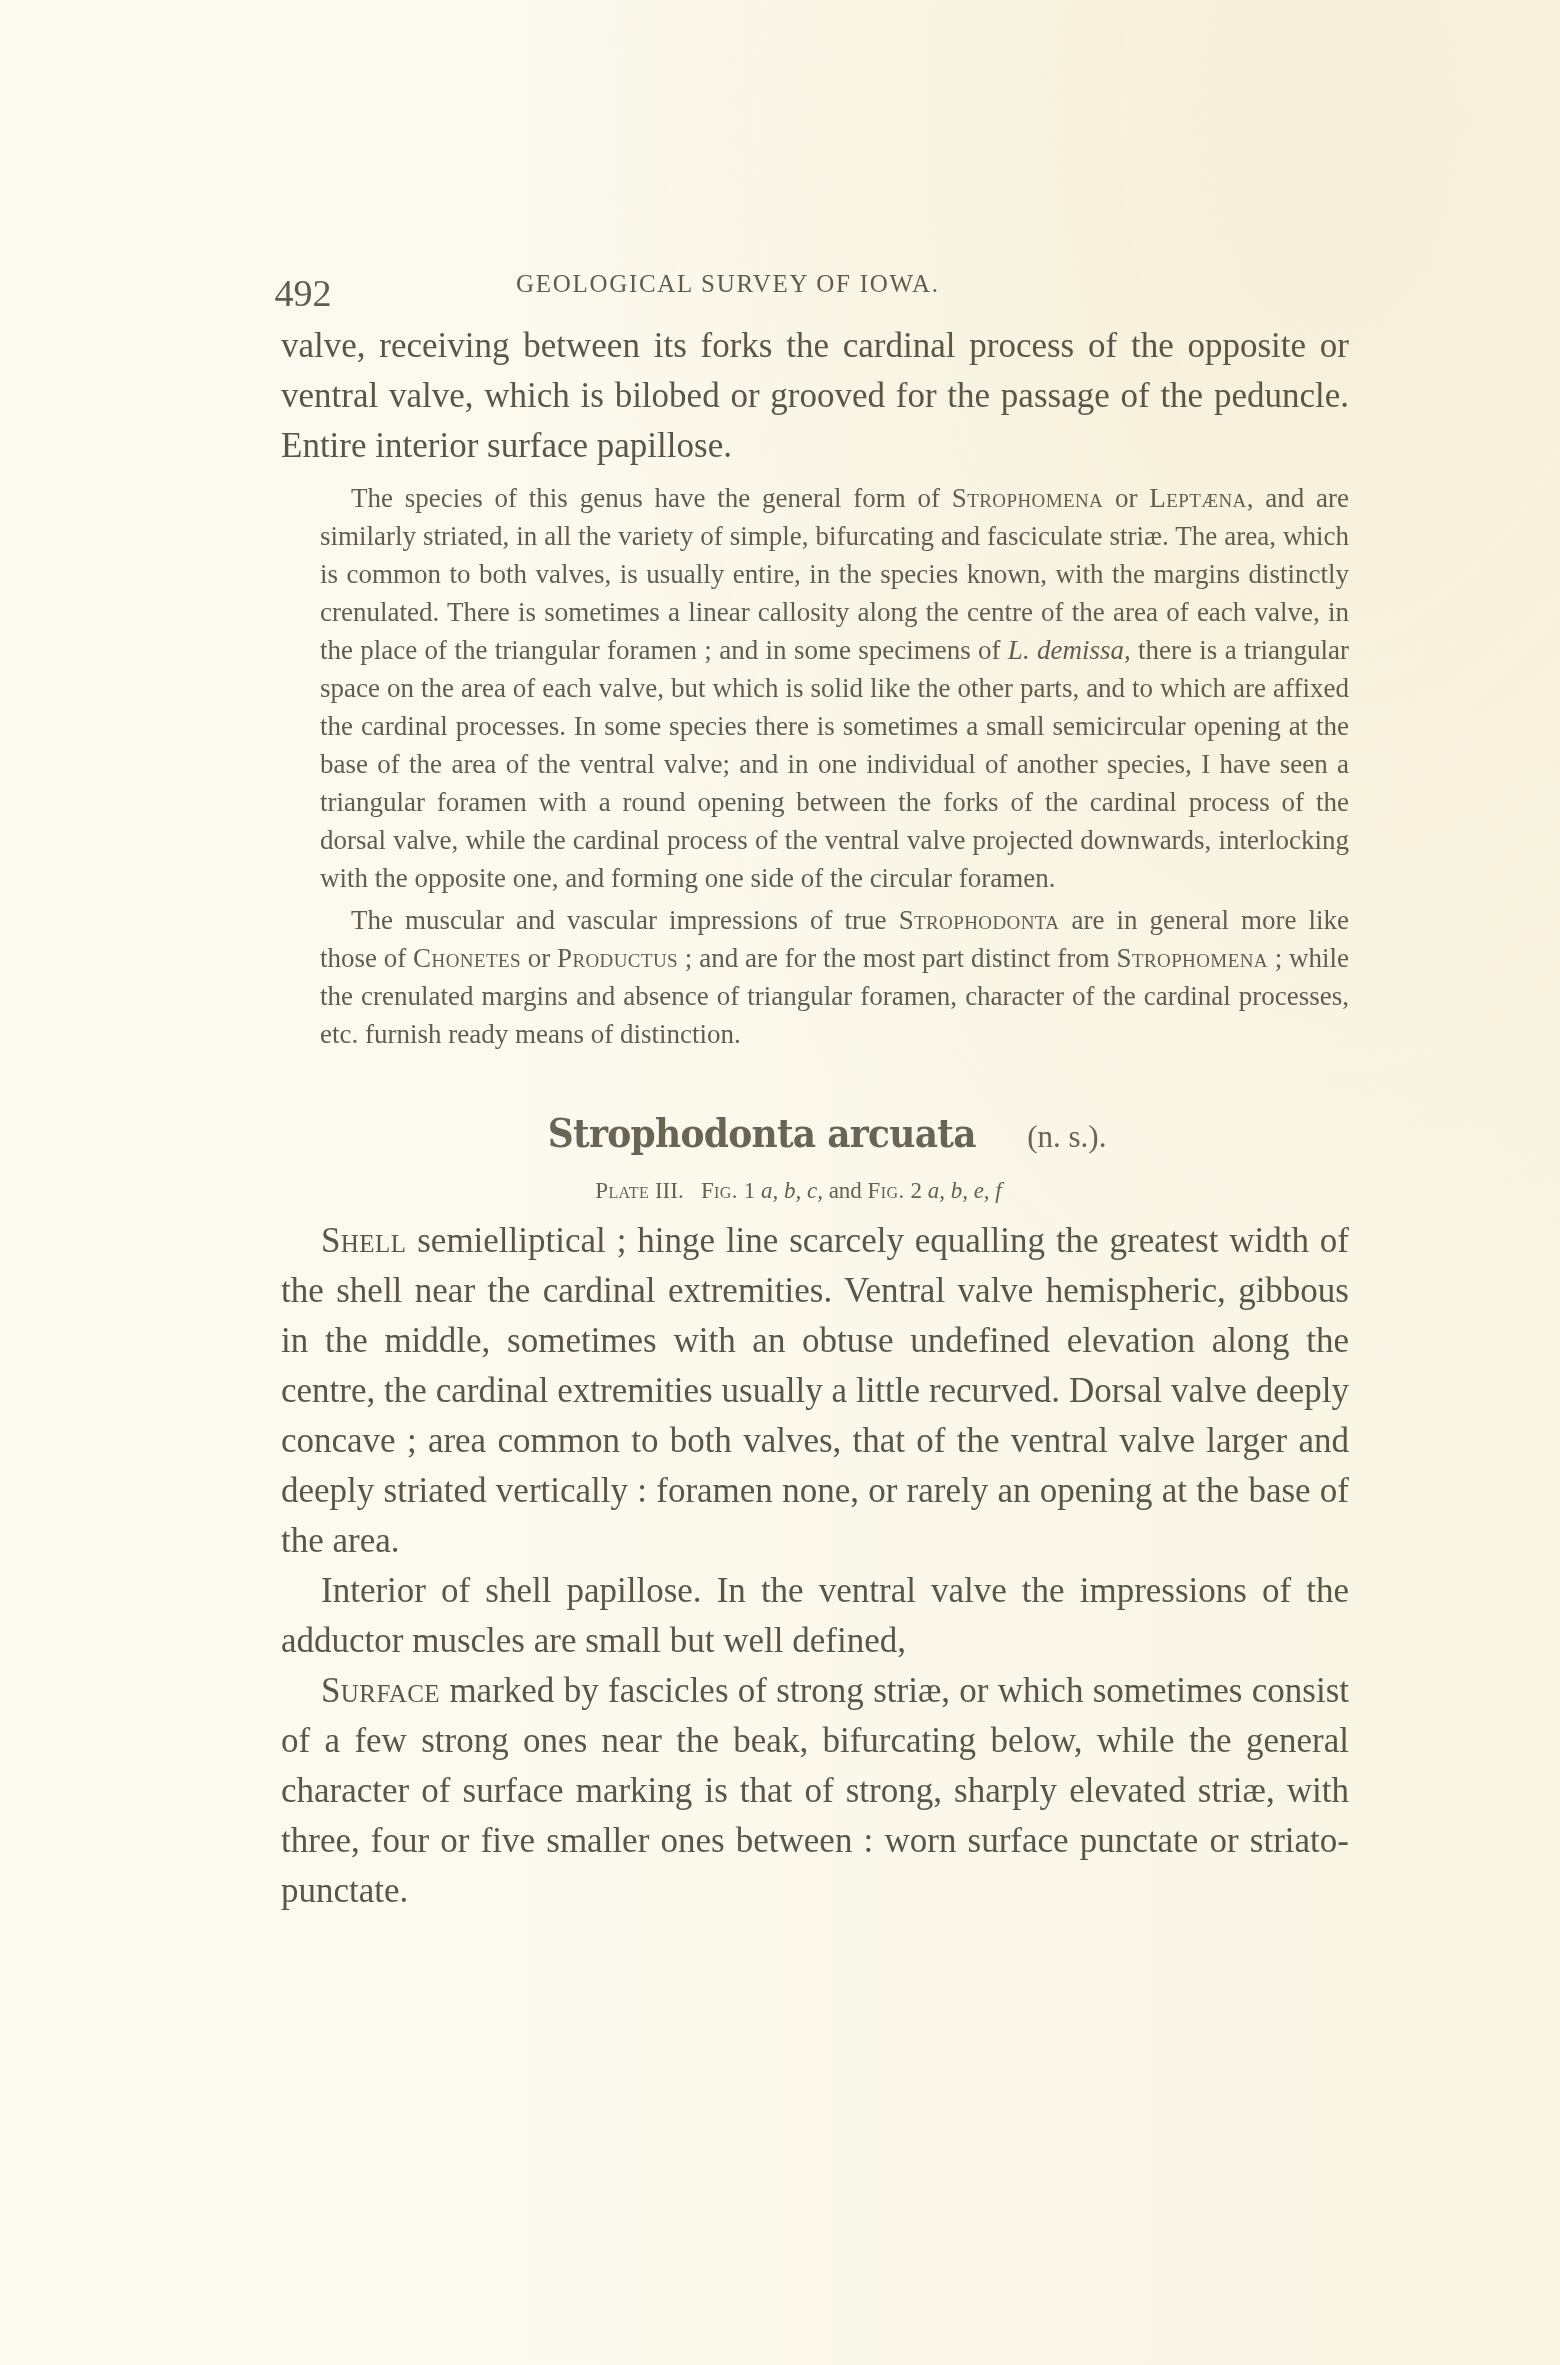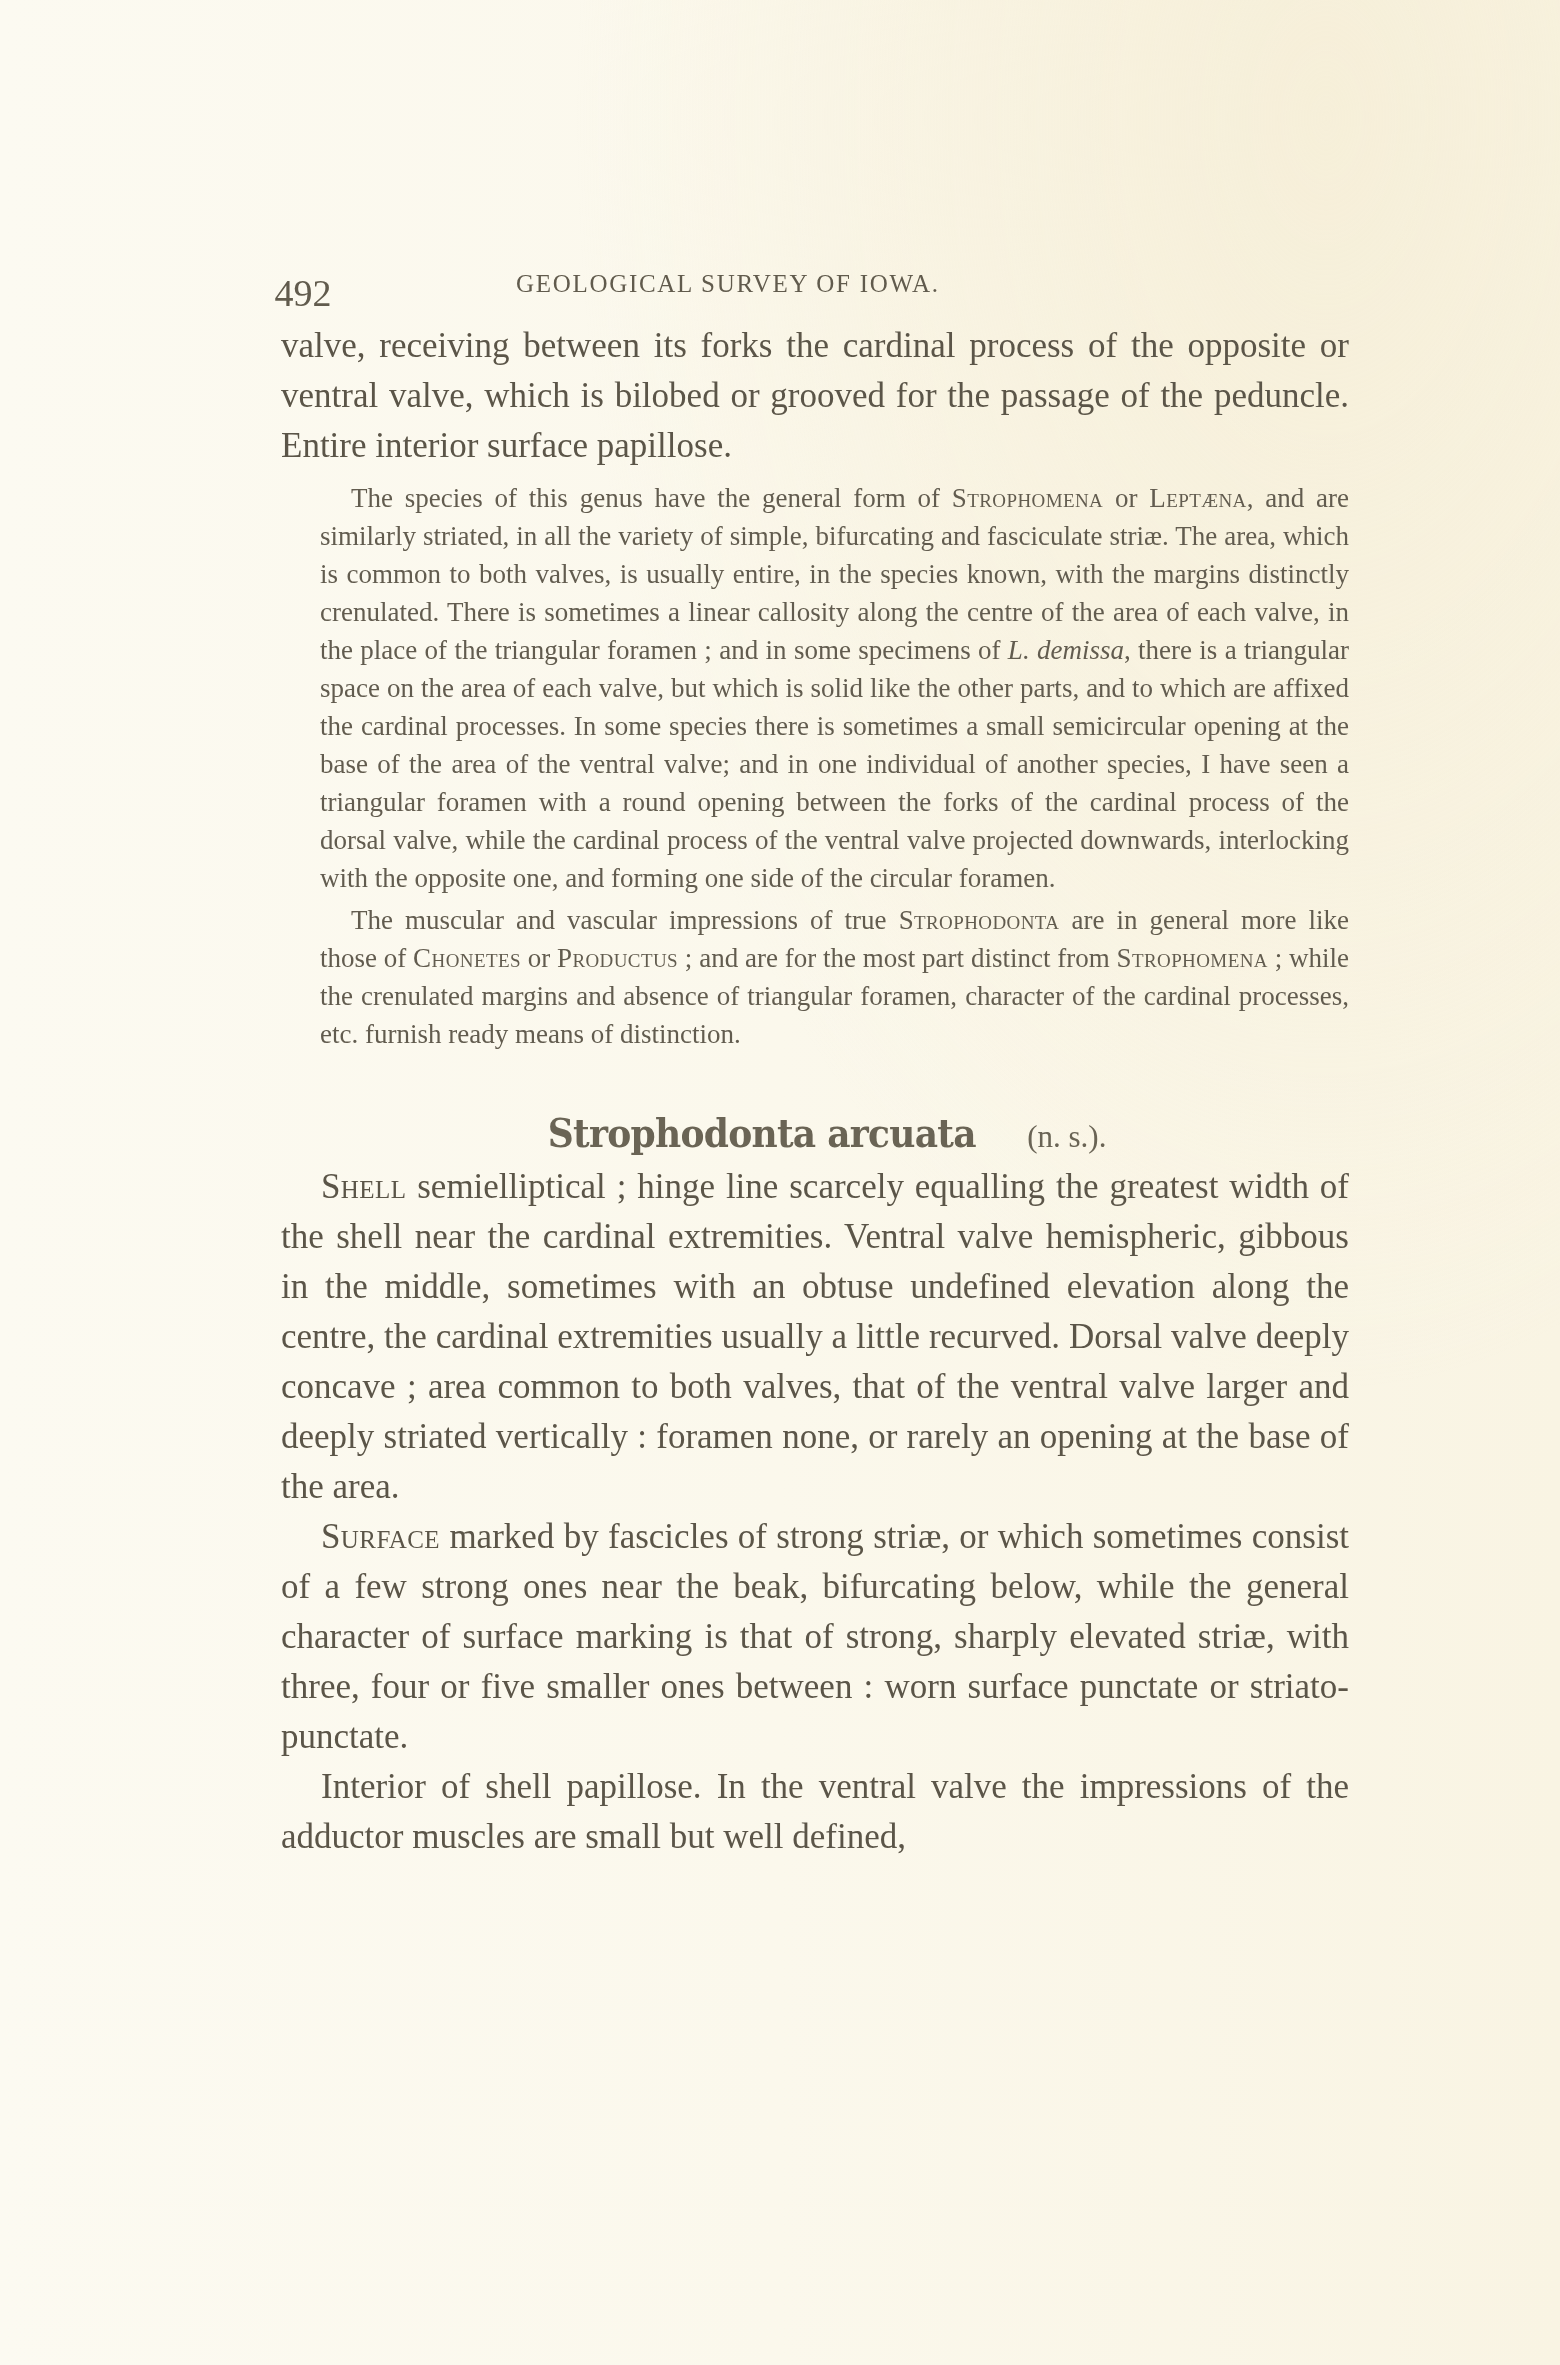--- a/index.html
+++ b/index.html
@@ -119,21 +119,33 @@
     <p class="indent"><span>The species of this genus have the general form of </span><span class="sc">Strophomena</span><span> or </span><span class="sc">Leptæna</span><span>, and are similarly striated, in all the variety of simple, bifurcating and fasciculate striæ. The area, which is common to both valves, is usually entire, in the species known, with the margins distinctly crenulated. There is sometimes a linear callosity along the centre of the area of each valve, in the place of the triangular foramen ; and in some specimens of </span><span class="it">L. demissa</span><span>, there is a triangular space on the area of each valve, but which is solid like the other parts, and to which are affixed the cardinal processes. In some species there is sometimes a small semicircular opening at the base of the area of the ventral valve; and in one individual of another species, I have seen a triangular foramen with a round opening between the forks of the cardinal process of the dorsal valve, while the cardinal process of the ventral valve projected downwards, interlocking with the opposite one, and forming one side of the circular foramen.</span></p>
 
     <p class="indent" style="margin-top:3.3px;"><span>The muscular and vascular impressions of true </span><span class="sc">Strophodonta</span><span> are in general more like those of </span><span class="sc">Chonetes</span><span> or </span><span class="sc">Productus</span><span> ; and are for the most part distinct from </span><span class="sc">Strophomena</span><span> ; while the crenulated margins and absence of triangular foramen, character of the cardinal processes, etc. furnish ready means of distinction.</span></p>
   </div>
 
   <div class="section-heading">
     <span class="species">Strophodonta arcuata</span>
     <span class="note">(n. s.).</span>
   </div>
 
+  <div class="plate-line">
+    <span class="sc">Plate</span>
+    <span>III.</span>
+    &nbsp;
+    <span class="sc">Fig.</span>
+    <span>1</span>
+    <span class="it">a, b, c,</span>
+    <span>and</span>
+    <span class="sc">Fig.</span>
+    <span>2</span>
+    <span class="it">a, b, e, f</span>
+  </div>
 
   <div class="body-large">
     <p class="indent"><span class="sc">Shell</span><span> semielliptical ; hinge line scarcely equalling the greatest width of the shell near the cardinal extremities. Ventral valve hemispheric, gibbous in the middle, sometimes with an obtuse undefined elevation along the centre, the cardinal extremities usually a little recurved. Dorsal valve deeply concave ; area common to both valves, that of the ventral valve larger and deeply striated vertically : foramen none, or rarely an opening at the base of the area.</span></p>
+    <p class="indent">Interior of shell papillose. In the ventral valve the impressions of the adductor muscles are small but well defined,</p>
     <p class="indent"><span class="sc">Surface</span><span> marked by fascicles of strong striæ, or which sometimes consist of a few strong ones near the beak, bifurcating below, while the general character of surface marking is that of strong, sharply elevated striæ, with three, four or five smaller ones between : worn surface punctate or striato-punctate.</span></p>
-    <p class="indent">Interior of shell papillose. In the ventral valve the impressions of the adductor muscles are small but well defined,</p>
   </div>
 
 </div>
 
 
 </body></html>

